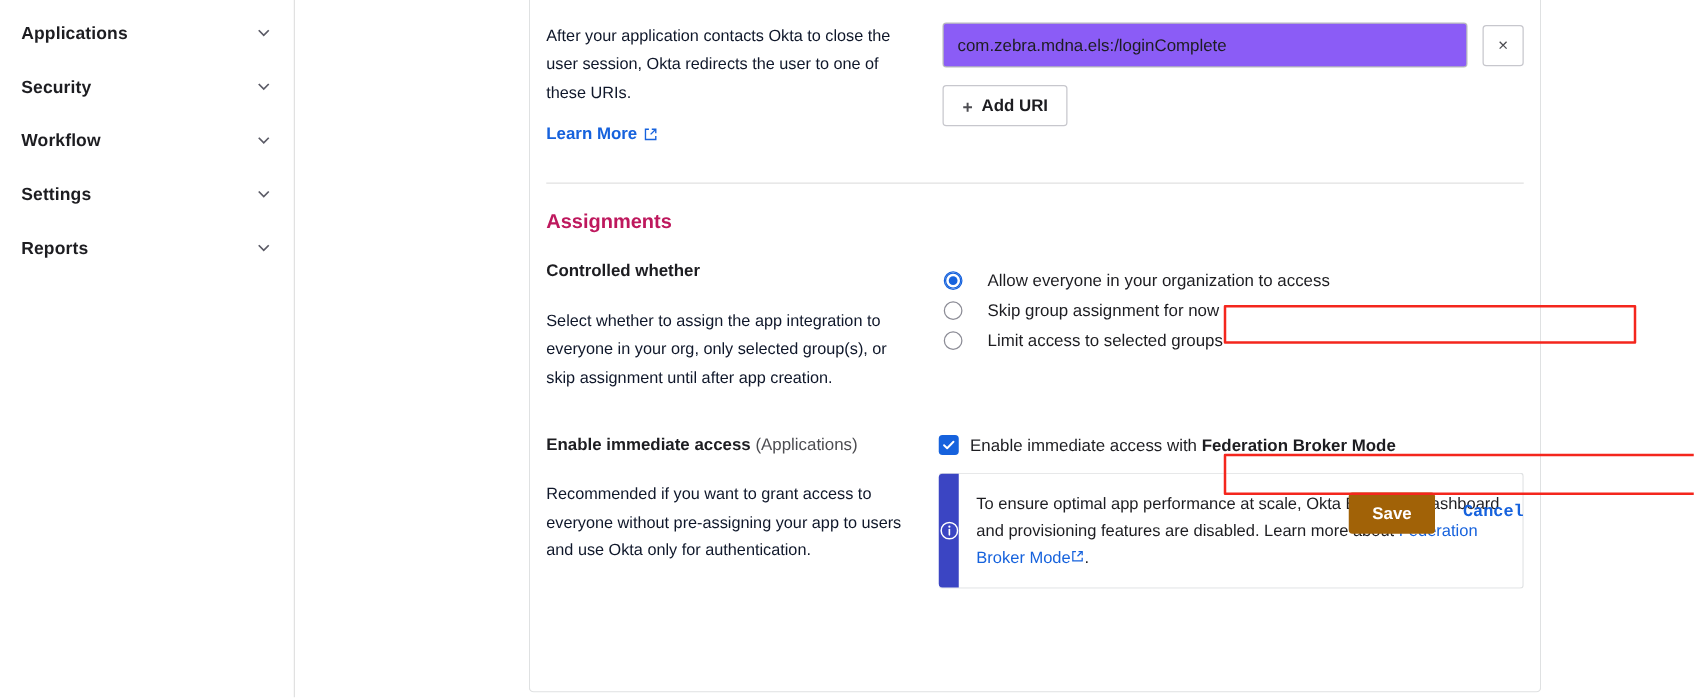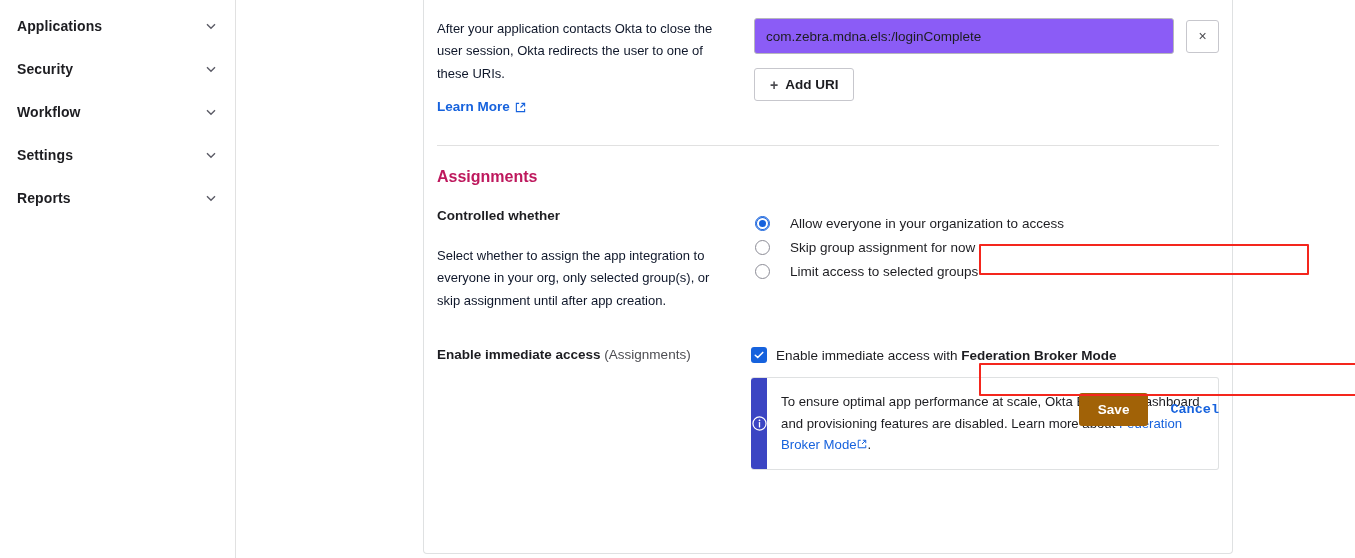--- a/index.html
+++ b/index.html
@@ -386,22 +386,23 @@
                 <span class="opt-label">Limit access to selected groups</span>
               </div>
             </div>
           </div>
         </div>
 
         <div class="row" style="padding-top:35px;">
           <div class="row-left">
             <div class="field-label">
               <span>Enable immediate access</span>
-              <span class="optional">(Assignments)</span>
-            </div>
+              <span class="optional">(Applications)</span>
+            </div>
+            <div class="helper" style="margin-top:21px;">Recommended if you want to grant access to everyone without pre-assigning your app to users and use Okta only for authentication.</div>
           </div>
           <div class="row-right">
             <div class="check-row">
               <span class="checkbox">
                 <svg viewBox="0 0 16 16" width="12" height="12">
                     <path d="M3 8.3 L6.3 11.4 L13 4.6" fill="none" stroke="#ffffff" stroke-width="2.1" stroke-linecap="round" stroke-linejoin="round"></path>
                   </svg>
               </span>
               <span class="check-label">
                 <span>Enable immediate access with </span><b>Federation Broker Mode</b>

